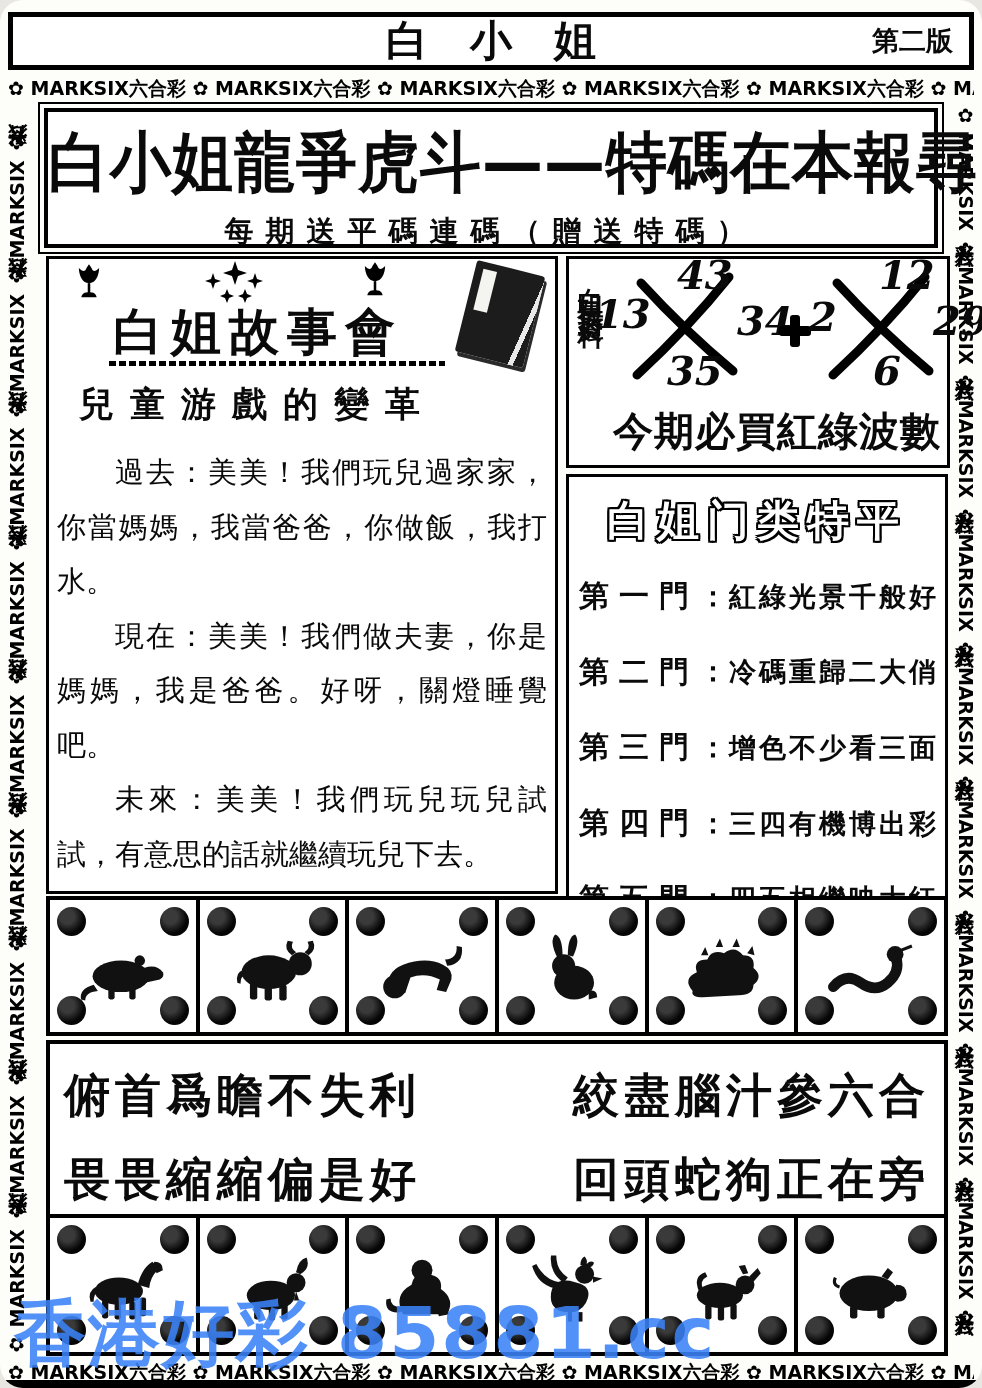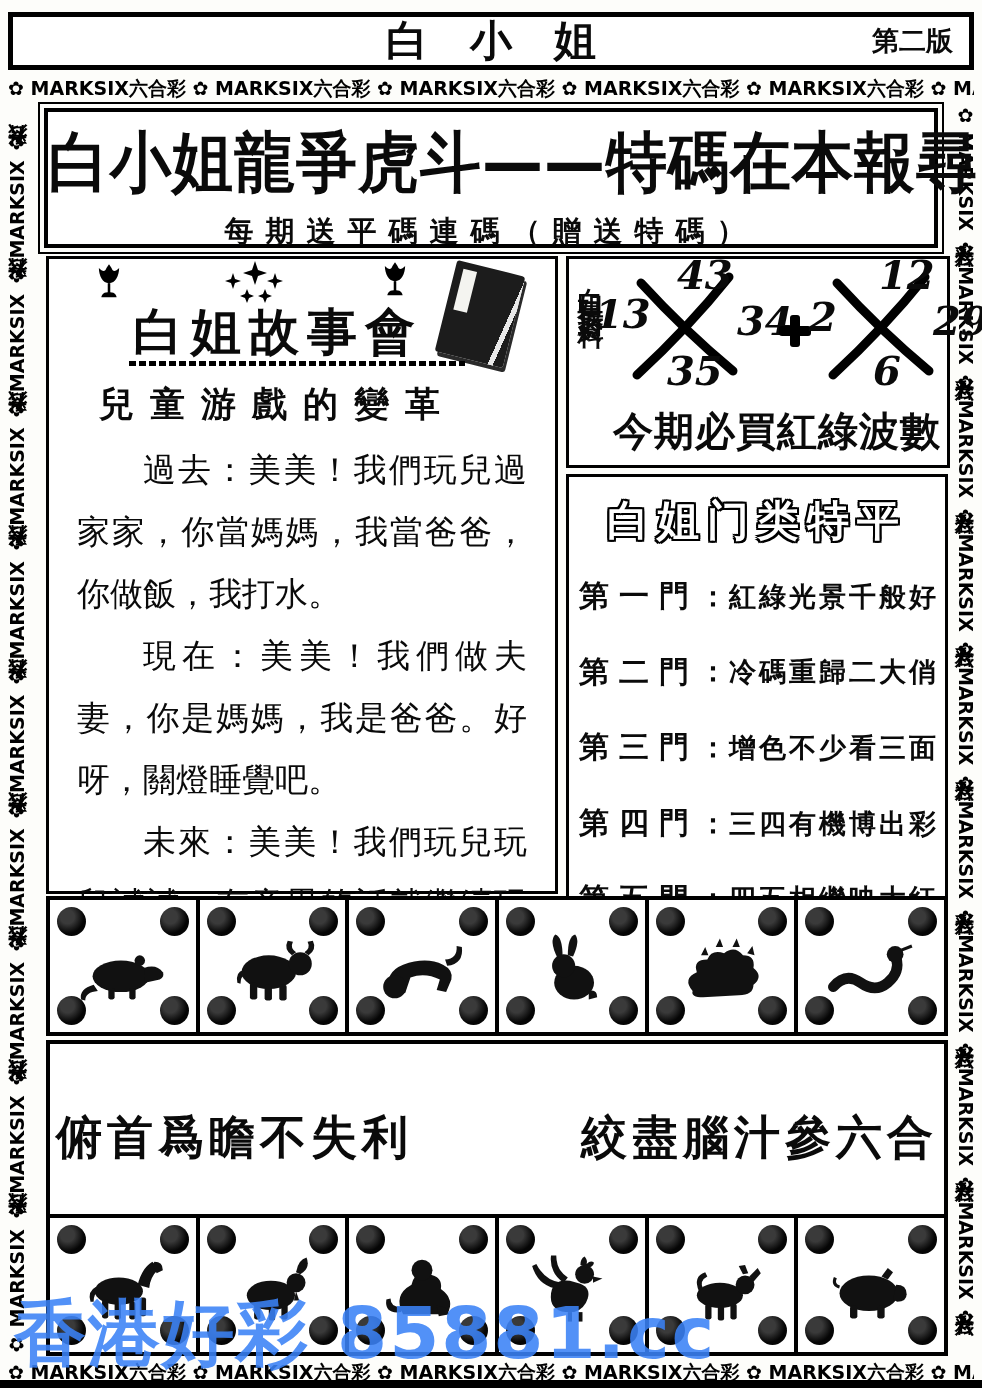--- a/index.html
+++ b/index.html
@@ -1,20 +1,20 @@
 <!DOCTYPE html>
 <html><head>
 <meta charset="utf-8">
 <style>
   * { margin:0; padding:0; box-sizing:border-box; }
   html,body { background:#e9e7e2; }
   #page {
     position:relative; width:982px; height:1388px; margin:0 auto;
     background:#fdfdfa; overflow:hidden;
-    font-family:"DejaVu Sans", sans-serif; color:#0a0a0a;
+    font-family:"DejaVu Sans", sans-serif; color:#0a0a0a;border-radius:23px;
   }
 
   
   .masthead {
     position:absolute; left:8px; top:12px; width:966px; height:58px;
     border:5px solid #000; display:flex; align-items:center; background:#fff;
   }
   .masthead-title {
     flex:1; text-align:center; font-family:"DejaVu Serif", serif;
     font-size:42px; font-weight:bold; letter-spacing:42px; text-indent:42px;
@@ -42,40 +42,40 @@
     border:4px solid #000; outline:2px solid #000; outline-offset:4px;
     background:#fff; text-align:center;
   }
   .headline-main { margin-top:10px; font-size:61px; font-weight:900; letter-spacing:1px;
     transform:scaleY(1.08); white-space:nowrap; }
   .headline-sub { margin-top:8px; font-size:29px; font-weight:bold; letter-spacing:12px; }
 
   
   .story-panel {
     position:absolute; left:46px; top:256px; width:512px; height:638px;
-    border:3px solid #000; background:#fff; padding:0 28px;
+    border:3px solid #000; background:#fff; padding:0 8px;
   }
   .story-head { position:relative; height:114px; }
   .story-head-title { position:absolute; left:56px; top:40px;
     font-size:50px; font-weight:900; letter-spacing:8px; }
   .deco { position:absolute; }
   .deco-tulip-l { left:16px; top:4px; width:32px; height:38px; }
   .deco-stars  { left:140px; top:0px;  width:76px; height:48px; }
   .deco-tulip-r { left:302px; top:2px; width:32px; height:38px; }
   .book {
     position:absolute; right:12px; top:8px; width:70px; height:94px;
     background:linear-gradient(100deg,#1c1c1c 82%, #e9e9e9 82% 88%, #1c1c1c 88%);
     transform:rotate(14deg); border-radius:3px; box-shadow:3px 4px 0 #2a2a2a;
   }
   .book-label { position:absolute; left:8px; top:7px; width:14px; height:42px; background:#f4f4f0; }
   .story-underline { position:absolute; left:52px; top:102px; width:336px; height:5px;
     background:repeating-linear-gradient(90deg,#000 0 7px, transparent 7px 10px); }
   .story-title { font-family:"DejaVu Serif", serif; font-size:35px; font-weight:600;
-    letter-spacing:16px; margin:8px 0 11px 22px; white-space:nowrap; }
-  .story-body p { font-family:Liberation Sans, sans-serif; font-size:33px; line-height:1.88;
+    letter-spacing:16px; margin:8px 0 20px 22px; white-space:nowrap; }
+  .story-body p { font-family:Liberation Mono, monospace; font-size:29px; line-height:1.88;
     text-indent:2em; text-align:justify; font-weight:500; }
 
   
   .tips-box {
     position:absolute; left:566px; top:256px; width:384px; height:212px;
     border:3px solid #000; background:#fff;
   }
   .tips-vertical { position:absolute; left:5px; top:8px; height:196px;
     writing-mode:vertical-rl; font-size:26px; font-weight:900; letter-spacing:7px; }
   .crosses { position:absolute; left:42px; top:0; right:2px; height:152px; }
@@ -118,21 +118,21 @@
     background:radial-gradient(circle at 36% 34%, #3a3a3a 0 26%, #050505 62%); }
   .coin.tl { left:7px; top:7px; } .coin.tr { right:7px; top:7px; }
   .coin.bl { left:7px; bottom:7px; } .coin.br { right:7px; bottom:7px; }
   .ztile svg.animal { position:absolute; left:50%; top:52%; transform:translate(-50%,-50%);
     width:72%; height:66%; }
 
   
   .poem-box {
     position:absolute; left:46px; top:1040px; width:902px; height:196px;
     border:4px solid #000; background:#fff; display:flex; flex-direction:column;
-    justify-content:space-evenly; padding:0 6px;
+    justify-content:space-evenly; padding:0 14px;
   }
   .poem-line { display:flex; justify-content:space-between;
     font-size:46px; font-weight:900; letter-spacing:5px; white-space:nowrap; }
 
   
   .watermark {
     position:absolute; left:14px; top:1286px; z-index:40;
     font-size:72px; font-weight:900; letter-spacing:2px; white-space:nowrap;
     opacity:0.88;
   }
@@ -330,20 +330,24 @@
           <path d="M79 17 l10 -4" stroke="#111" stroke-width="3"></path>
         </svg>
       </div>
     </div>
 
   <div class="poem-box">
     <div class="poem-line">
       <span>俯首爲瞻不失利</span>
       <span>絞盡腦汁參六合</span>
     </div>
+    <div class="poem-line">
+      <span>畏畏縮縮偏是好</span>
+      <span>回頭蛇狗正在旁</span>
+    </div>
   </div>
 
   <div class="zrow zrow-bottom">
       <div class="ztile">
         <span class="coin tl"></span>
         <span class="coin tr"></span>
         <span class="coin bl"></span>
         <span class="coin br"></span>
         <svg class="animal" viewBox="0 0 100 70">
           <g fill="#111">

